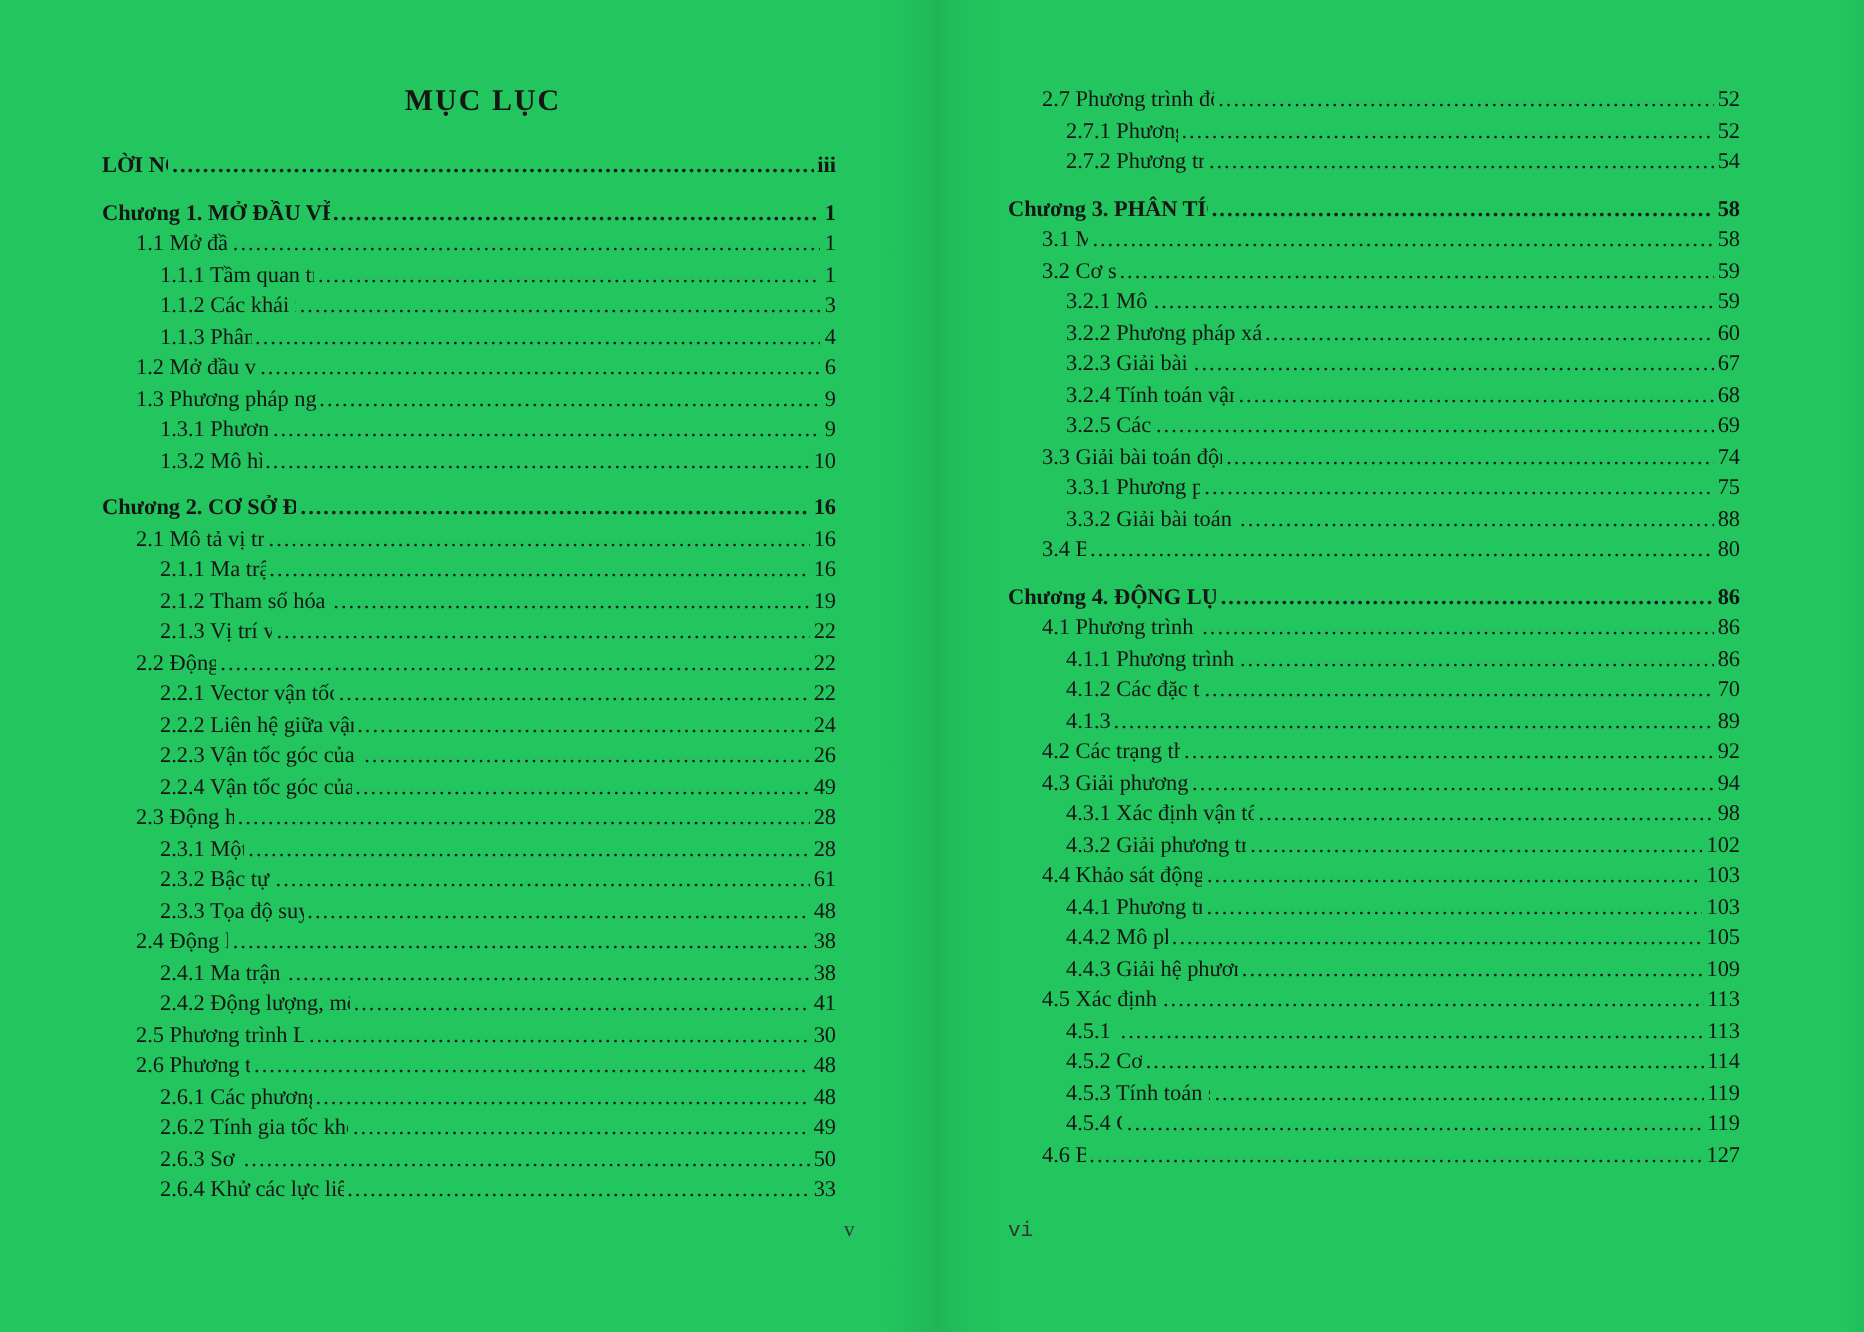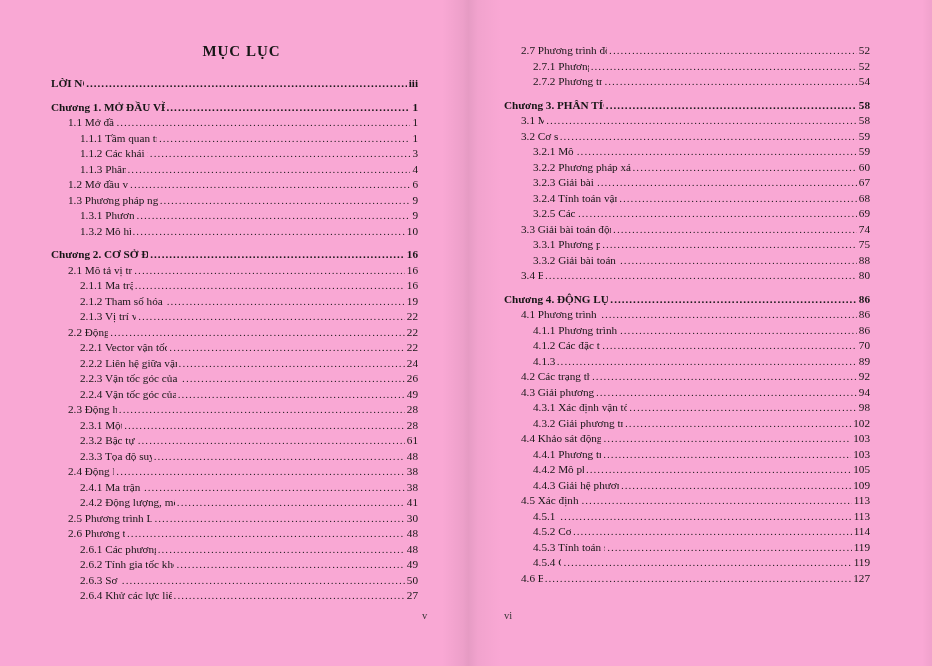--- a/index.html
+++ b/index.html
@@ -5,21 +5,21 @@
   html, body { margin: 0; padding: 0; background: #ffffff; }
   .screen {
     position: relative;
     width: 932px; height: 666px;
     background: #ffffff;
     overflow: hidden;
     font-family: "Liberation Serif", "DejaVu Serif", serif;
     color: #161616;
   }
   .spread { position: relative; display: flex; width: 932px; height: 666px; }
-  .page { position: relative; box-sizing: border-box; width: 466px; height: 666px; background: #f9a8d4; }
+  .page { position: relative; box-sizing: border-box; width: 466px; height: 666px; background: #22c55e; }
   .page.left  { padding: 0 48px 0 51px; }
   .page.right { padding: 0 62px 0 38px; }
 
   .doc-title {
     margin: 41px 0 0 0;
     text-align: center;
     transform: translateX(7px);
     font-size: 15px;
     font-weight: bold;
     letter-spacing: 1px;
@@ -48,21 +48,21 @@
   }
   .pg { flex: 0 0 auto; white-space: nowrap; }
 
   .folio {
     position: absolute;
     top: 610px;
     font-size: 10.5px;
     color: #333;
   }
   .folio.left-folio  { left: 422px; }
-  .folio.right-folio { left: 38px; }
+  .folio.right-folio { left: 38px; font-family: Liberation Mono, monospace; }
 
   .gutter-shadow {
     position: absolute;
     left: 442px; top: 0;
     width: 60px; height: 666px;
     pointer-events: none;
     background: linear-gradient(90deg,
       rgba(0,0,0,0) 0%,
       rgba(0,0,0,0.05) 35%,
       rgba(0,0,0,0.08) 44%,
@@ -242,21 +242,21 @@
     <span class="pg">49</span>
   </div>
           <div class="toc-row lvl2">
     <span class="lbl">2.6.3 Sơ đồ tách khâu</span>
     <span class="dots"></span>
     <span class="pg">50</span>
   </div>
           <div class="toc-row lvl2">
     <span class="lbl">2.6.4 Khử các lực liên kết đưa phương trình về dạng tối thiểu</span>
     <span class="dots"></span>
-    <span class="pg">27</span>
+    <span class="pg">33</span>
   </div>
         </div>
       <div class="folio left-folio">v</div>
     </section>
 
     <section class="page right">
       <div class="entries right-entries">
           <div class="toc-row lvl1">
     <span class="lbl">2.7 Phương trình động lực của hệ cấu trúc mạch vòng</span>
     <span class="dots"></span>

